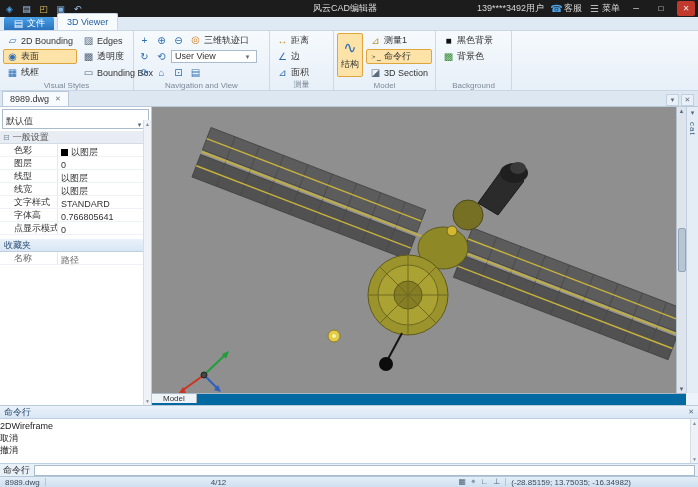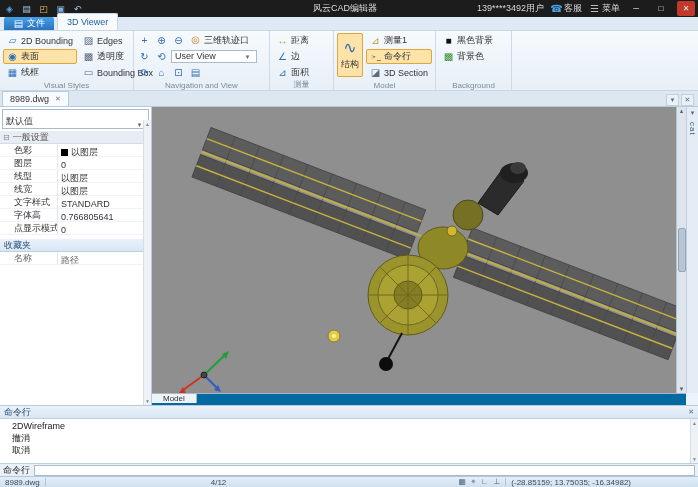--- a/index.html
+++ b/index.html
@@ -71,21 +71,21 @@
   .vtext { writing-mode:vertical-rl; font-size:8px; color:#3c5a7a; margin-top:5px; letter-spacing:1px; }
   .pinico { font-size:7px; color:#5a6b7d; margin-top:2px; }
 
   .modelbar { position:absolute; left:152px; right:12px; top:393px; height:21px; background:#0369a1; border-top:1px solid #aab8c6; display:flex; align-items:flex-start; }
   .modeltab { background:#eef3f8; border-right:1px solid #aab8c6; padding:0 11px; display:flex; align-items:center; font-size:8px; color:#333; }
 
   
   .cmdpanel { position:absolute; left:0; right:0; top:405px; height:58px; background:#fff; border-top:1px solid #b9c9d9; }
   .cmdheader { height:13px; background:linear-gradient(#eaf2fa,#d8e6f4); border-bottom:1px solid #c0cfdf; display:flex; align-items:center; padding:0 4px; color:#2a4d74; }
   .cmdheader .x { margin-left:auto; font-size:7px; color:#5a6b7d; }
-  .cmdlines { padding:1px 12px; }
+  .cmdlines { padding:1px 0; }
   .cmdline { height:12px; line-height:12px; color:#222; }
   .cscroll { position:absolute; top:13px; right:0; bottom:0; width:8px; background:#eef2f6; border-left:1px solid #d5dde5; display:flex; flex-direction:column; align-items:center; justify-content:space-between; font-size:5px; color:#7a8a9a; padding:1px 0; }
 
   .cmdinputrow { position:absolute; left:0; right:0; top:463px; height:13px; background:#e8f0f8; border-top:1px solid #c0cfdf; display:flex; align-items:center; gap:4px; padding:0 3px; }
   .cmdinputrow input { flex:1; height:11px; border:1px solid #a9bccd; background:#fff; font-family:inherit; font-size:9px; padding:0 3px; }
 
   
   .statusbar { position:absolute; left:0; right:0; top:476px; height:11px; background:linear-gradient(#e3eef8,#cfe0f0); border-top:1px solid #b3c6d8; display:flex; align-items:center; font-size:8px; color:#3c4a5a; padding:0 5px; }
   .sep { width:1px; height:8px; background:#b3c6d8; margin:0 5px; }
   .sicons { display:flex; gap:5px; font-size:8px; color:#4d6077; }
@@ -411,22 +411,22 @@
     </div>
   </div>
 
   <div class="cmdpanel">
     <div class="cmdheader">
       <span>命令行</span>
       <span class="x">✕</span>
     </div>
     <div class="cmdlines">
       <div class="cmdline">2DWireframe</div>
+      <div class="cmdline">取消</div>
       <div class="cmdline">撤消</div>
-      <div class="cmdline">取消</div>
     </div>
     <div class="cscroll">
       <span>▲</span>
       <span>▼</span>
     </div>
   </div>
 
   <div class="cmdinputrow">
     <span>命令行</span>
     <input type="text" value="" style="">

